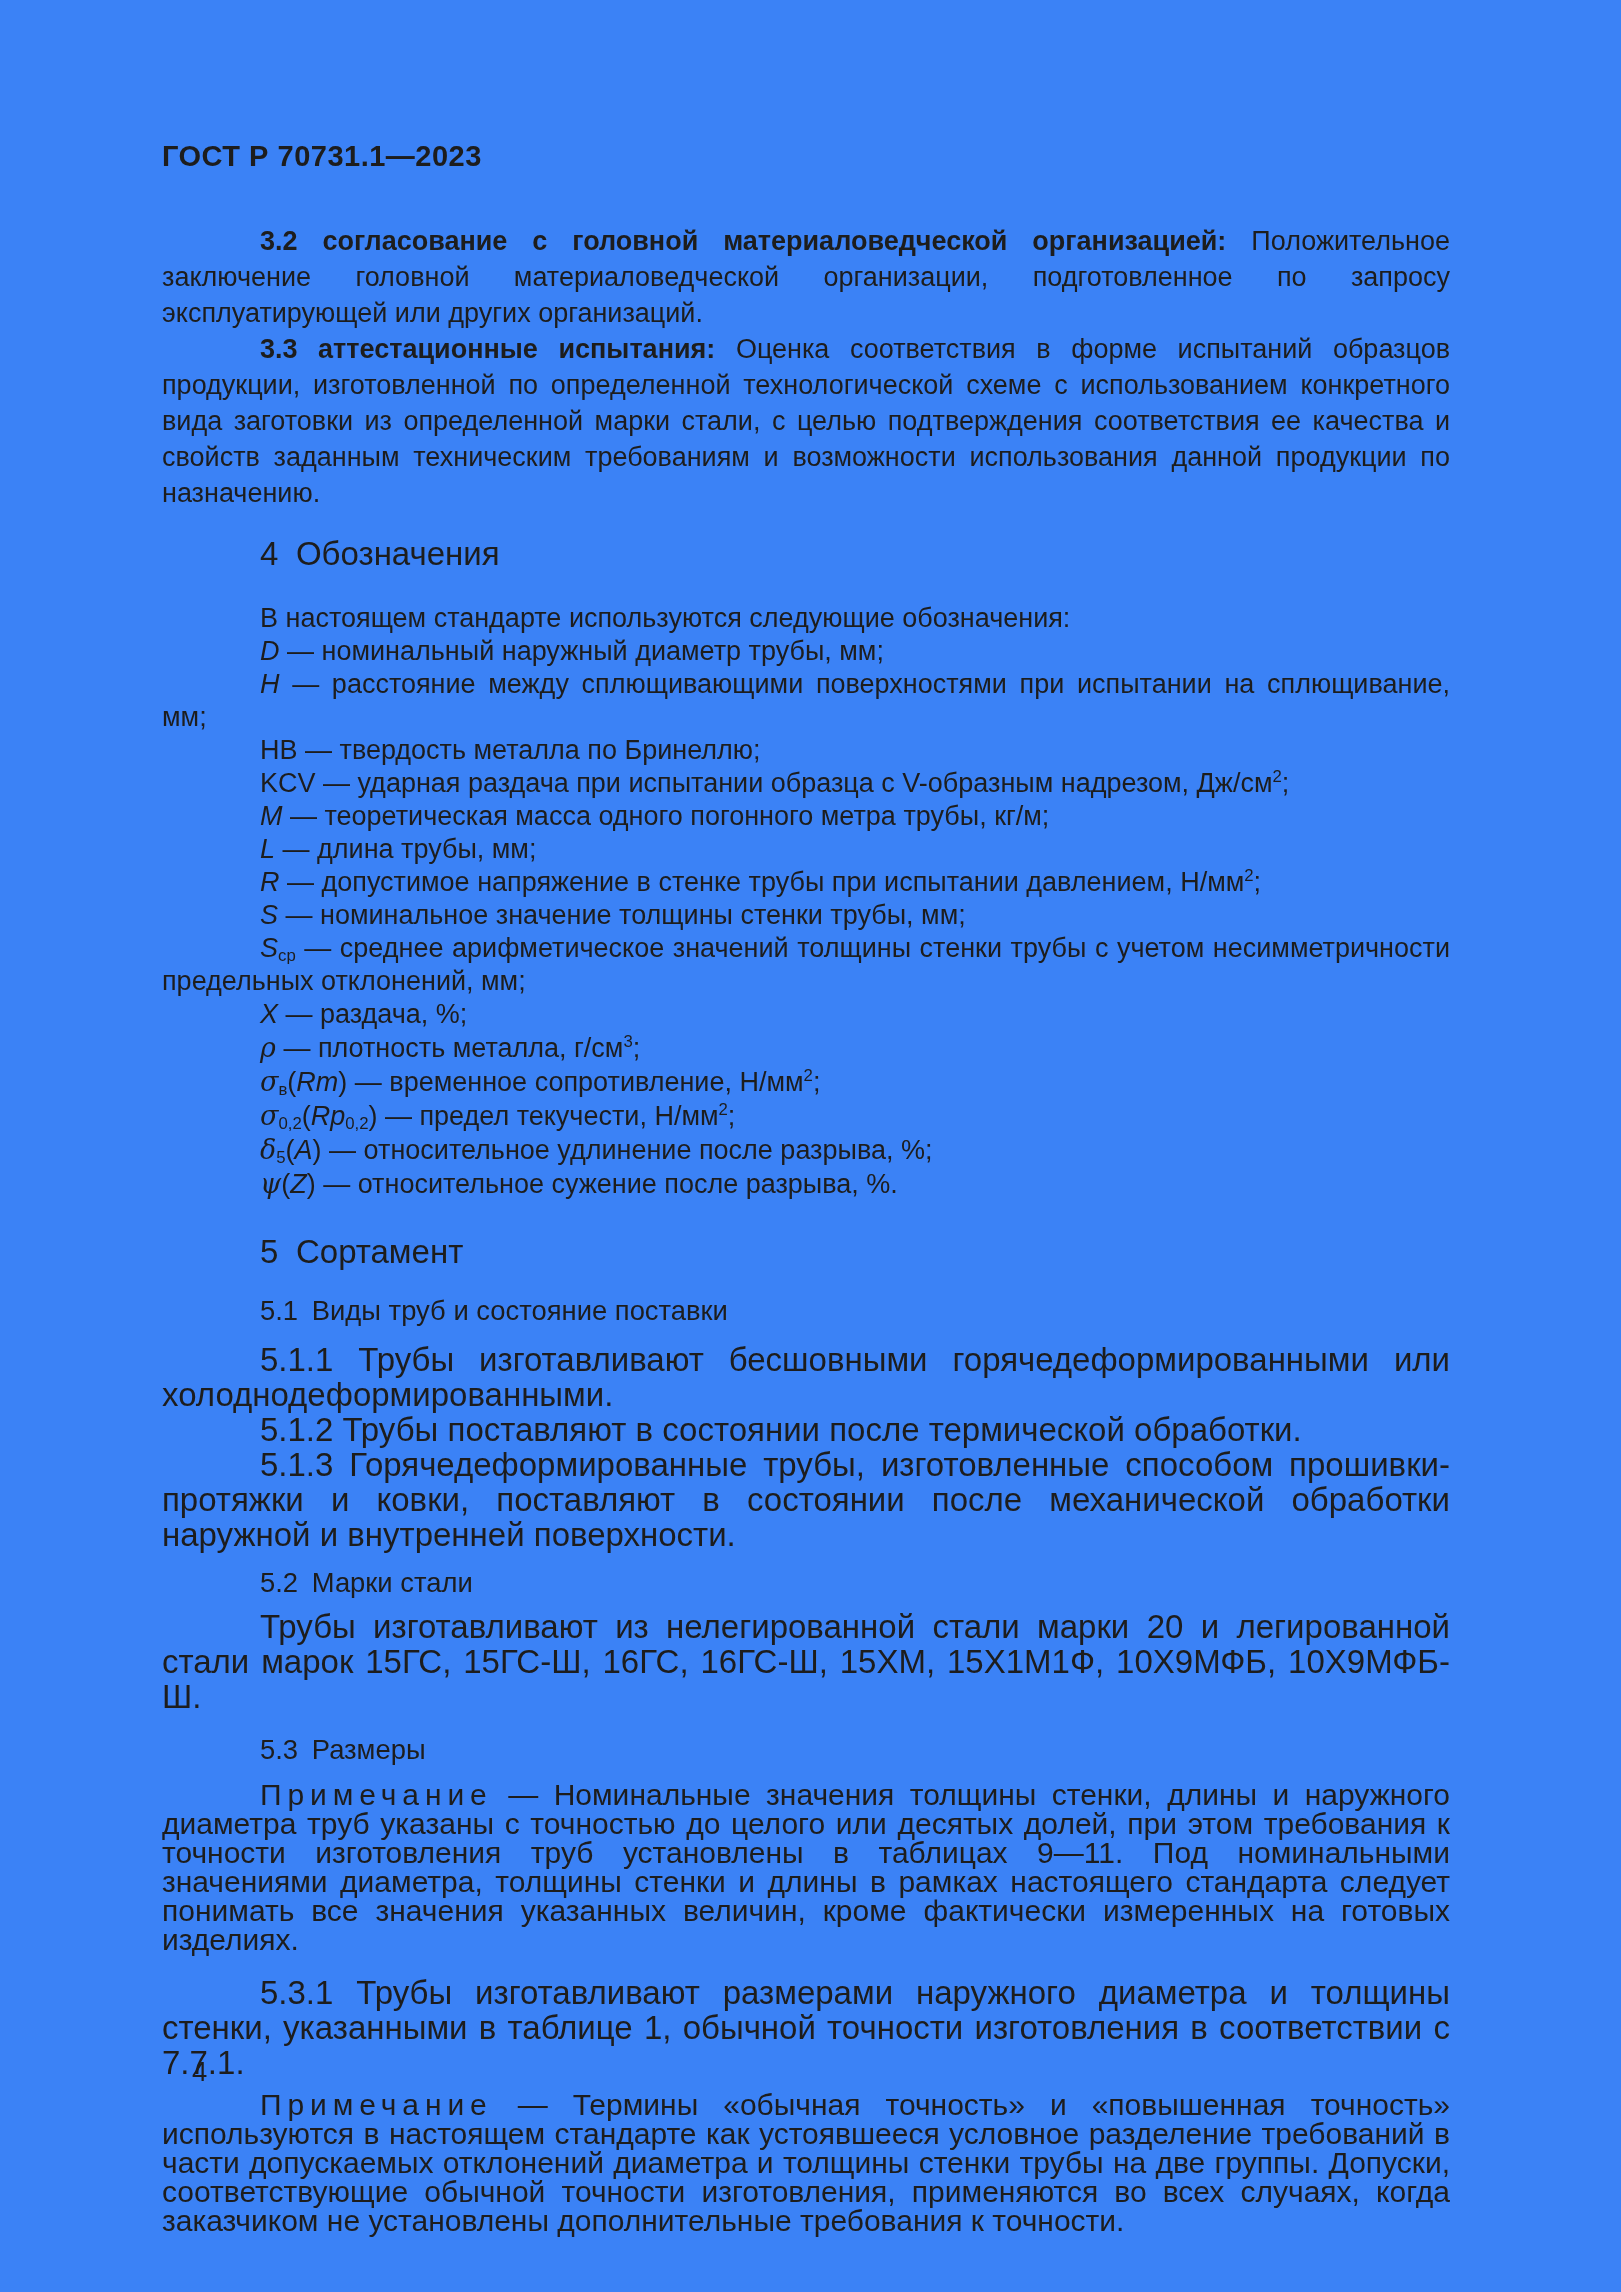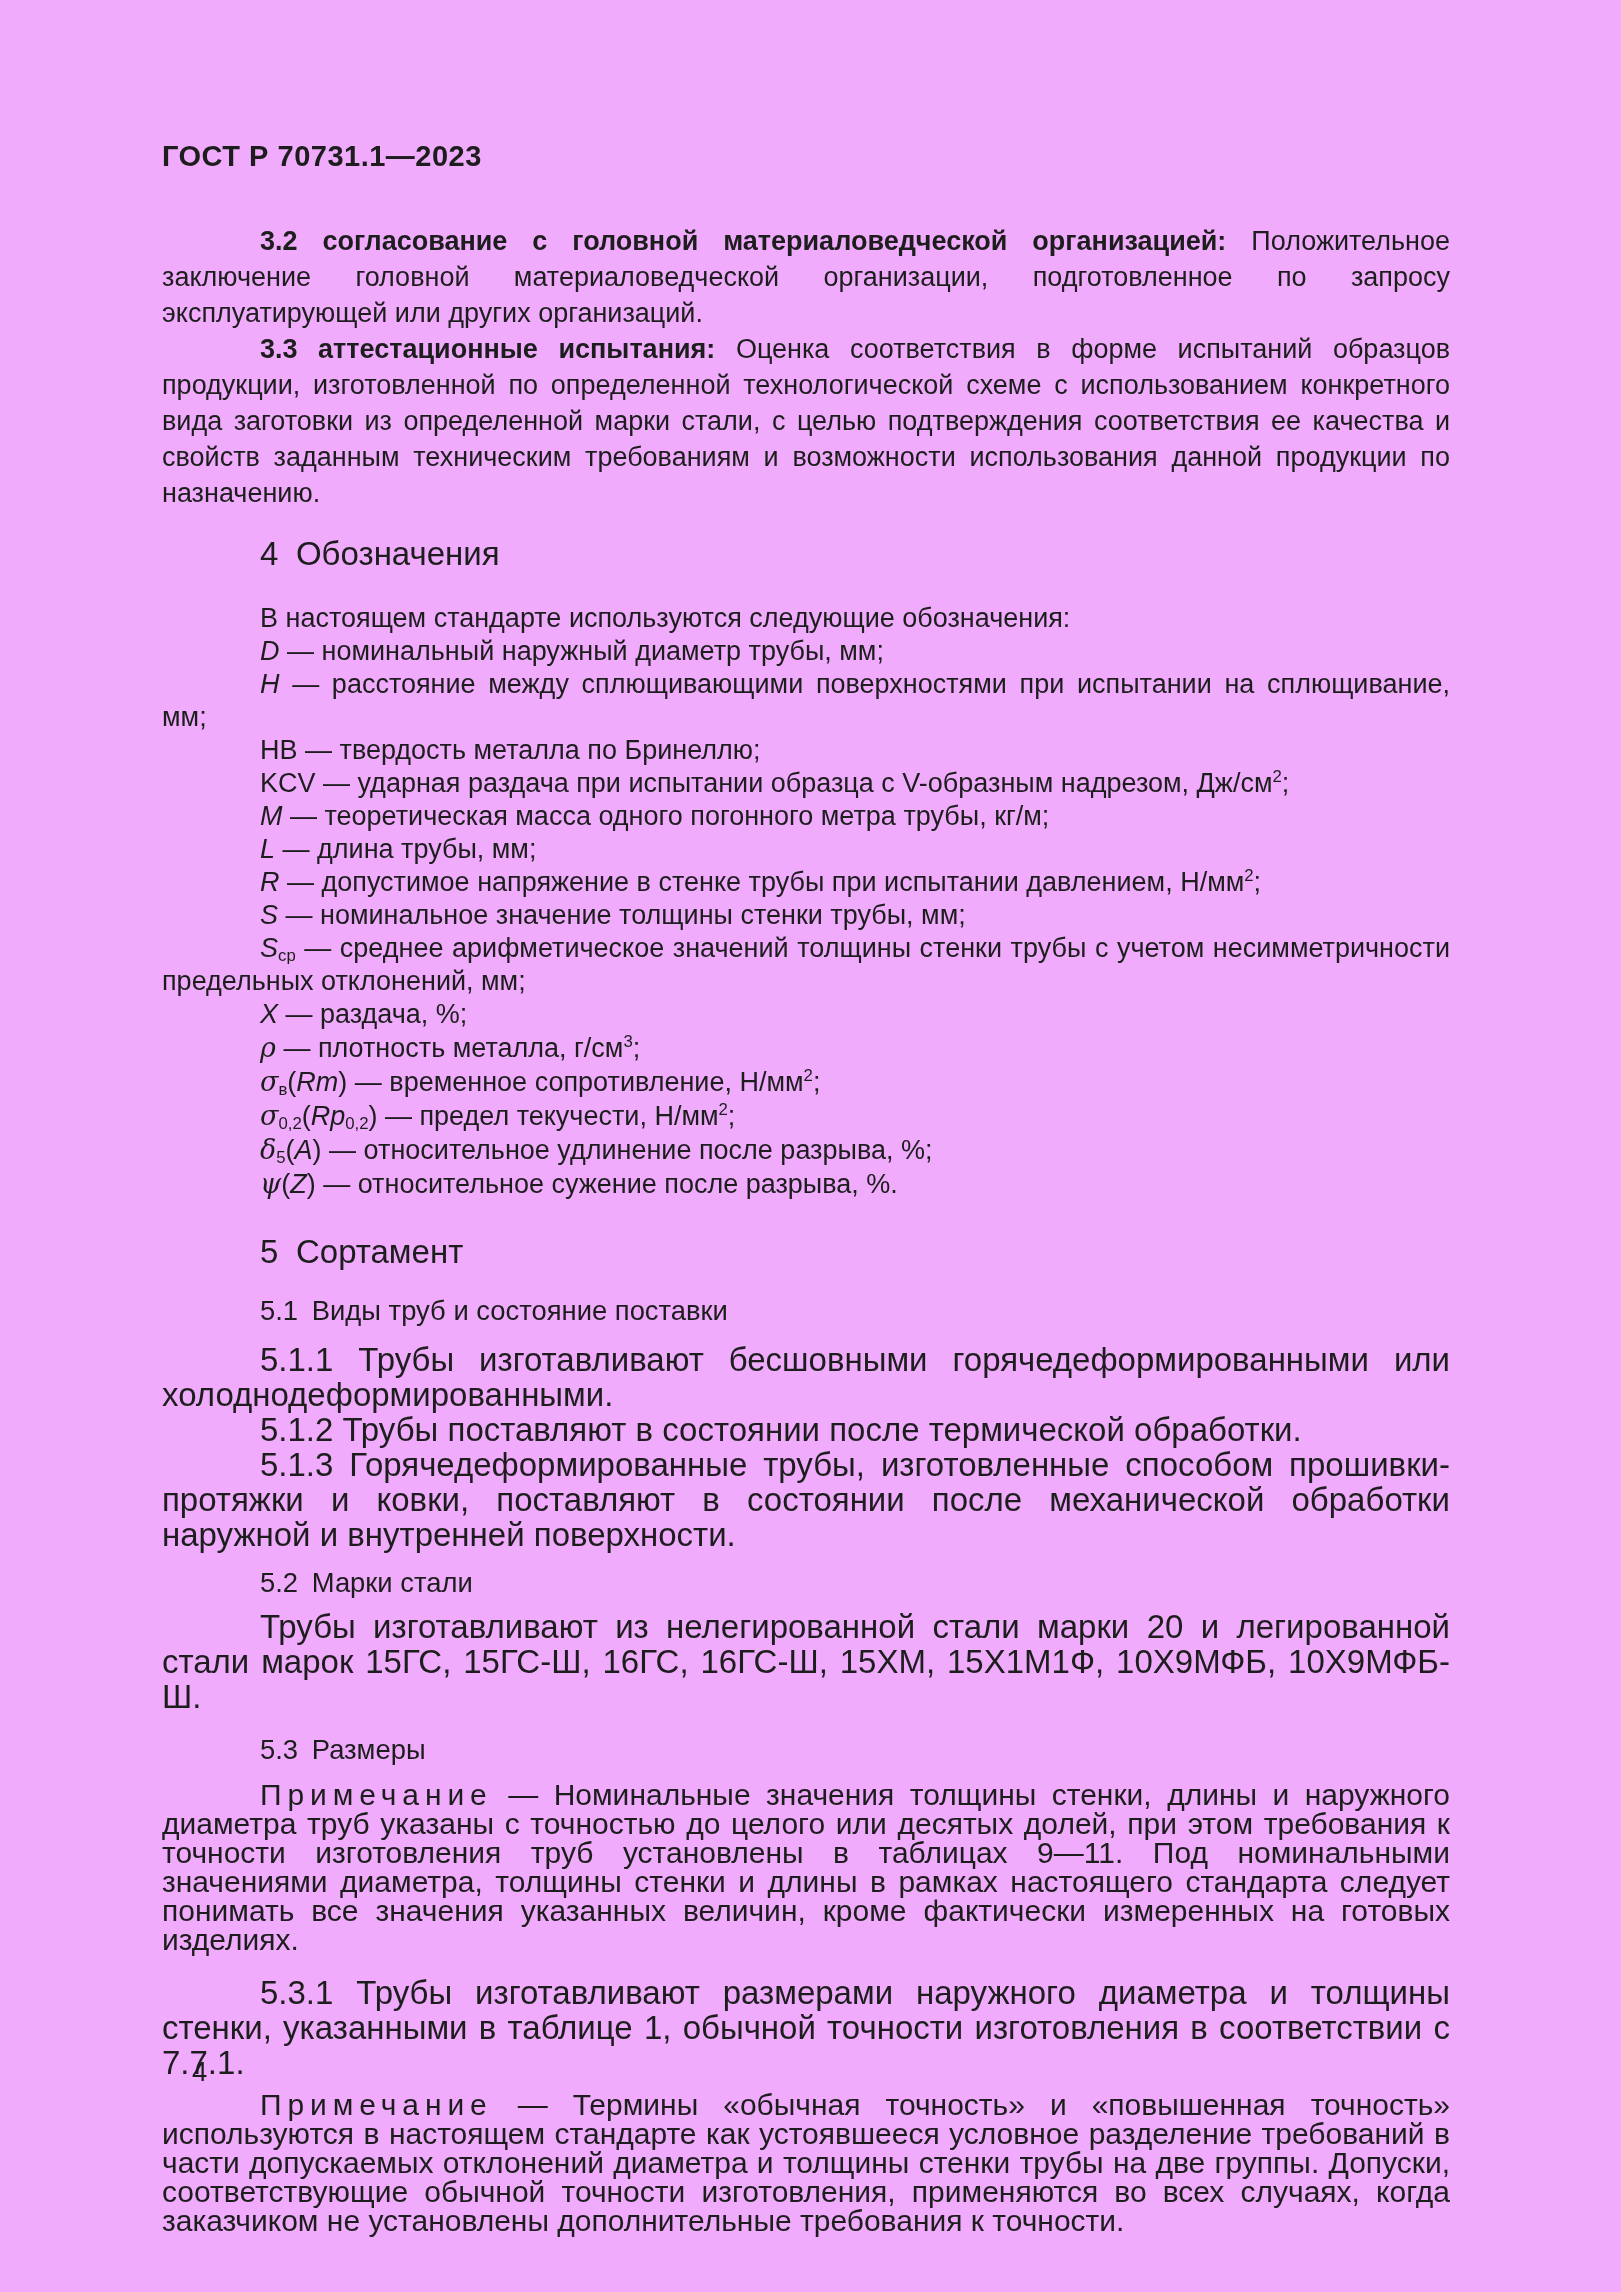--- a/index.html
+++ b/index.html
@@ -3,21 +3,21 @@
 <meta charset="utf-8">
 <style>
   * { box-sizing: border-box; }
   html, body { margin: 0; padding: 0; }
   body { background: #ececec; }
 
   .page {
     position: relative;
     width: 1621px;
     height: 2293px;
-    background: #f0abfc;
+    background: #3b82f6;
     font-family: "Liberation Sans", sans-serif;
     color: #1d1d1d;
     overflow: hidden;
   }
 
   .content {
     position: absolute;
     left: 162px;
     top: 0;
     width: 1288px;

